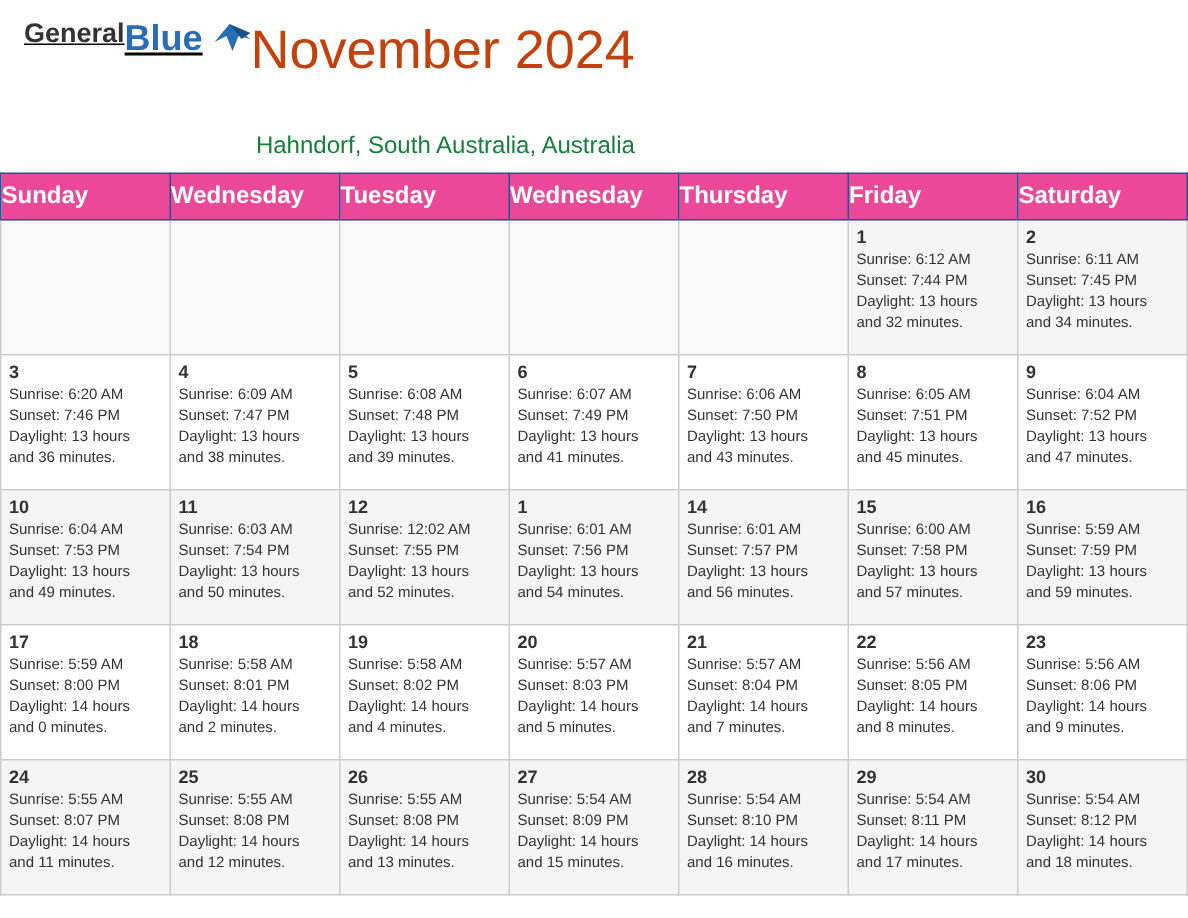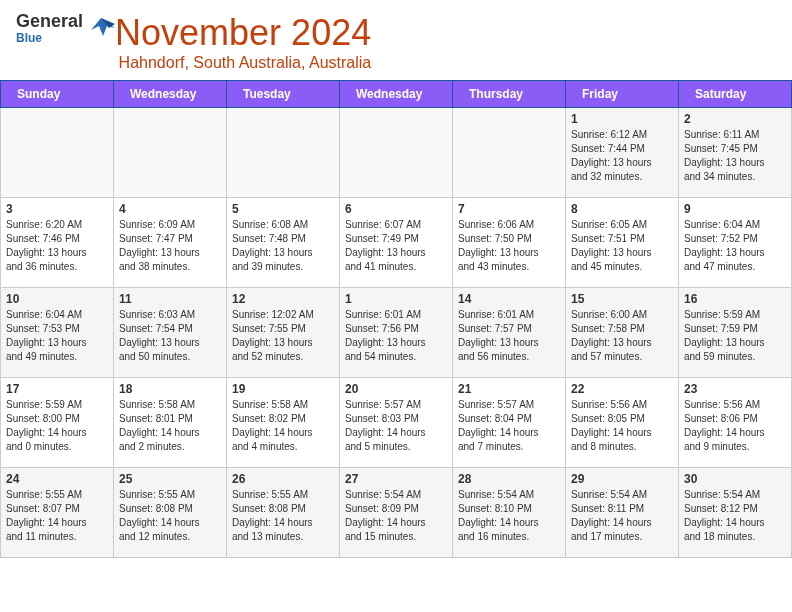--- a/index.html
+++ b/index.html
@@ -17,33 +17,34 @@
     .title-block {
       text-align: right;
     }
     .month-title {
       font-size: 36px;
       color: #c2410c;
       font-weight: normal;
     }
     .location-title {
       font-size: 16px;
-      color: #c2410c;
+      color: #15803d;
+      margin-top: 35px;
     }
     .calendar {
       width: 100%;
       border-collapse: collapse;
       table-layout: fixed;
     }
     .calendar thead th {
-      background: #8b5cf6;
+      background: #ec4899;
       color: #fff;
-      font-size: 12px;
+      font-size: 16px;
       font-weight: bold;
-      padding: 6px 16px;
+      padding: 6px 0;
       border: 1px solid #1a5a9a;
       text-align: left;
     }
     .calendar tbody td {
       border: 1px solid #ccc;
       vertical-align: top;
       padding: 4px 5px;
       font-size: 10px;
       color: #333;
       height: 90px;
@@ -68,38 +69,39 @@
     }
     .empty-cell {
       background: #f9f9f9 !important;
     }
     .logo-wrapper {
       display: flex;
       align-items: center;
     }
     .logo-name {
       display: flex;
-      flex-direction: column;
+      flex-direction: row;
       line-height: 1.1;
+      text-decoration: underline;
     }
     .logo-bird {
       width: 28px;
       height: 28px;
       margin-left: 4px;
     }
   </style>
 </head>
 <body>
 
 <div>
   <div class="header">
     <div class="logo-wrapper">
       <div class="logo-name">
         <span style="font-size:18px;font-weight:bold;color:#333;">General</span>
-        <span style="font-size:12px;font-weight:bold;color:#2a6db5;">Blue</span>
+        <span style="font-size:24px;font-weight:bold;color:#2a6db5;">Blue</span>
       </div>
       <svg class="logo-bird" viewBox="0 0 28 28" xmlns="http://www.w3.org/2000/svg">
         <polygon points="14,4 28,14 20,12 16,22 12,12 4,16" fill="#2a6db5"></polygon>
         <polygon points="14,4 28,10 22,14" fill="#1a4f8a"></polygon>
       </svg>
     </div>
     <div class="title-block">
       <div class="month-title">November 2024</div>
       <div class="location-title">Hahndorf, South Australia, Australia</div>
     </div>

